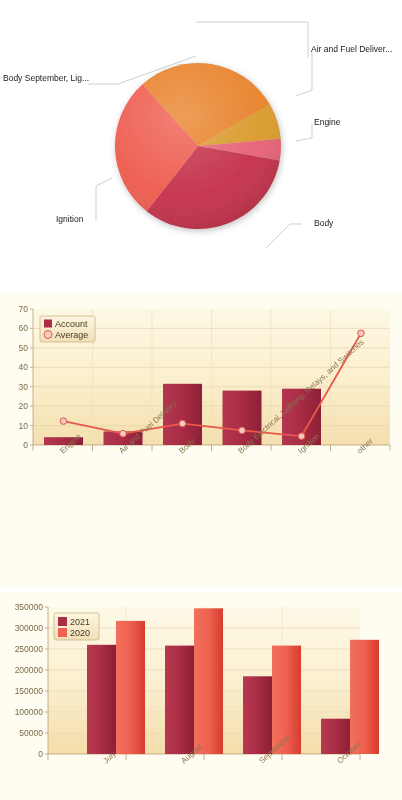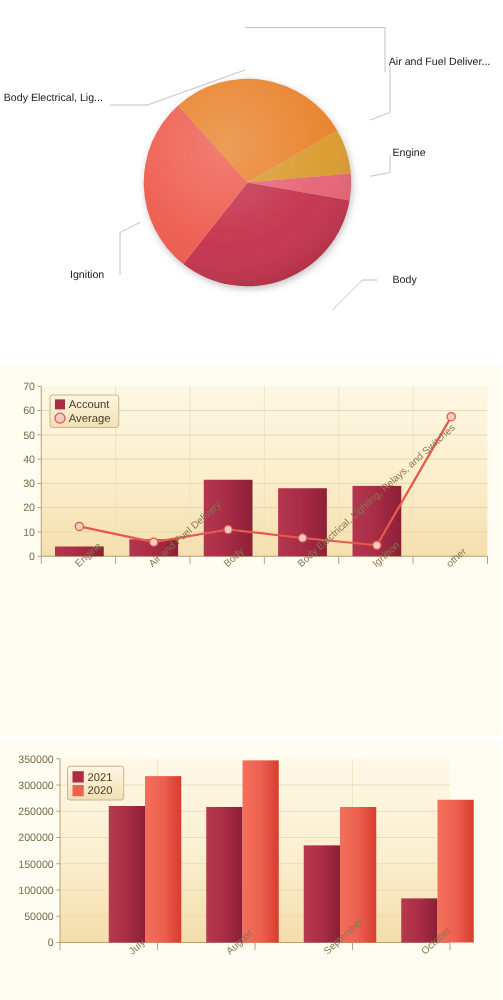--- a/index.html
+++ b/index.html
@@ -99,21 +99,21 @@
       <path d="M0,0 L81.7,14.4 A83,83 0 0,1 -51.4,65.2 Z" fill="#C4304A"></path>
 
       <path d="M0,0 L-51.4,65.2 A83,83 0 0,1 -55.5,-61.7 Z" fill="#EE5B4E"></path>
       <circle r="83" fill="url(#pieShade)"></circle>
     </g>
   </svg>
 
   <div class="pie-label" style="left:311px; top:44px;">Air and Fuel Deliver...</div>
   <div class="pie-label" style="left:314px; top:117px;">Engine</div>
   <div class="pie-label" style="left:314px; top:218px;">Body</div>
-  <div class="pie-label" style="left:3px; top:73px;">Body Electrical, Lig...</div>
+  <div class="pie-label" style="left:3px; top:73px;">Body September, Lig...</div>
   <div class="pie-label" style="left:56px; top:214px;">Ignition</div>
 </div>
 
 <div class="panel" id="mid-panel">
   <svg class="chart-svg" width="402" height="296" viewBox="0 0 402 296">
     <defs>
       <linearGradient id="plotGrad" x1="0" y1="0" x2="0" y2="1">
         <stop offset="0%" stop-color="#fdf8e4"></stop>
         <stop offset="55%" stop-color="#fbeecb"></stop>
         <stop offset="100%" stop-color="#f4dfae"></stop>

